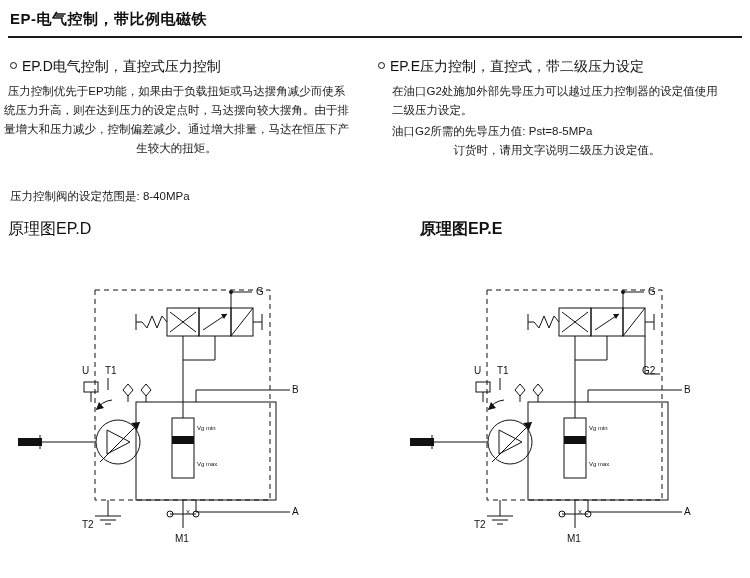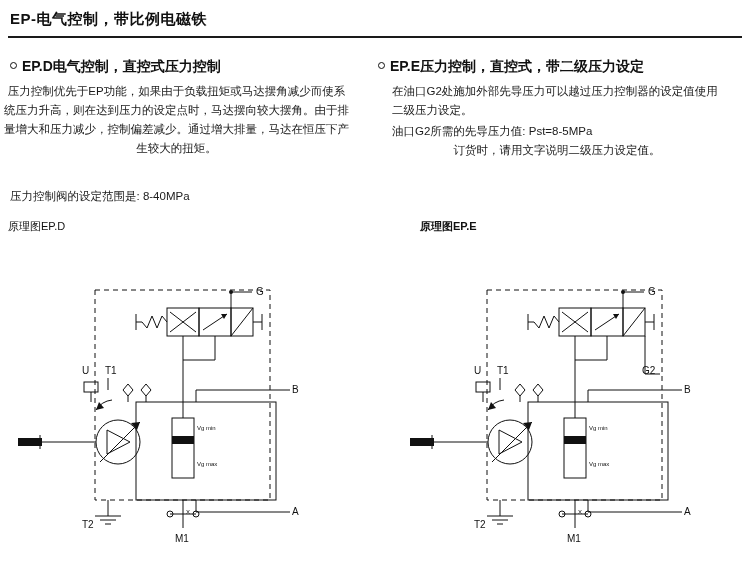--- a/index.html
+++ b/index.html
@@ -37,21 +37,21 @@
     top: 36px;
     width: 734px;
     height: 2px;
     background: #1a1a1a;
   }
 
   
   .sec-head {
     position: absolute;
     font-size: 14px;
-    font-weight: bold;
+    font-weight: normal;
     color: #111;
     white-space: nowrap;
   }
   .bullet {
     display: inline-block;
     width: 7px;
     height: 7px;
     border: 1.6px solid #111;
     border-radius: 50%;
     margin-right: 5px;
@@ -69,21 +69,21 @@
   }
   .sec-left-body { left: 4px; top: 82px; width: 345px; text-align: center; }
   .sec-left-body2 { left: 10px; top: 155px; width: 345px; margin-top: 32px; }
   .sec-right-body { left: 392px; top: 82px; width: 330px; }
   .sec-right-body2 { left: 392px; top: 122px; width: 330px; }
   .sec-right-body3 { left: 392px; top: 141px; width: 330px; text-align: center; }
 
   
   .fig-caption {
     position: absolute;
-    font-size: 11px;
+    font-size: 16px;
     color: #111;
     white-space: nowrap;
   }
   .cap-left { left: 8px; top: 219px; }
   .cap-right { left: 420px; top: 219px; font-weight: bold; }
 
   
   .schematic {
     position: absolute;
     top: 250px;

